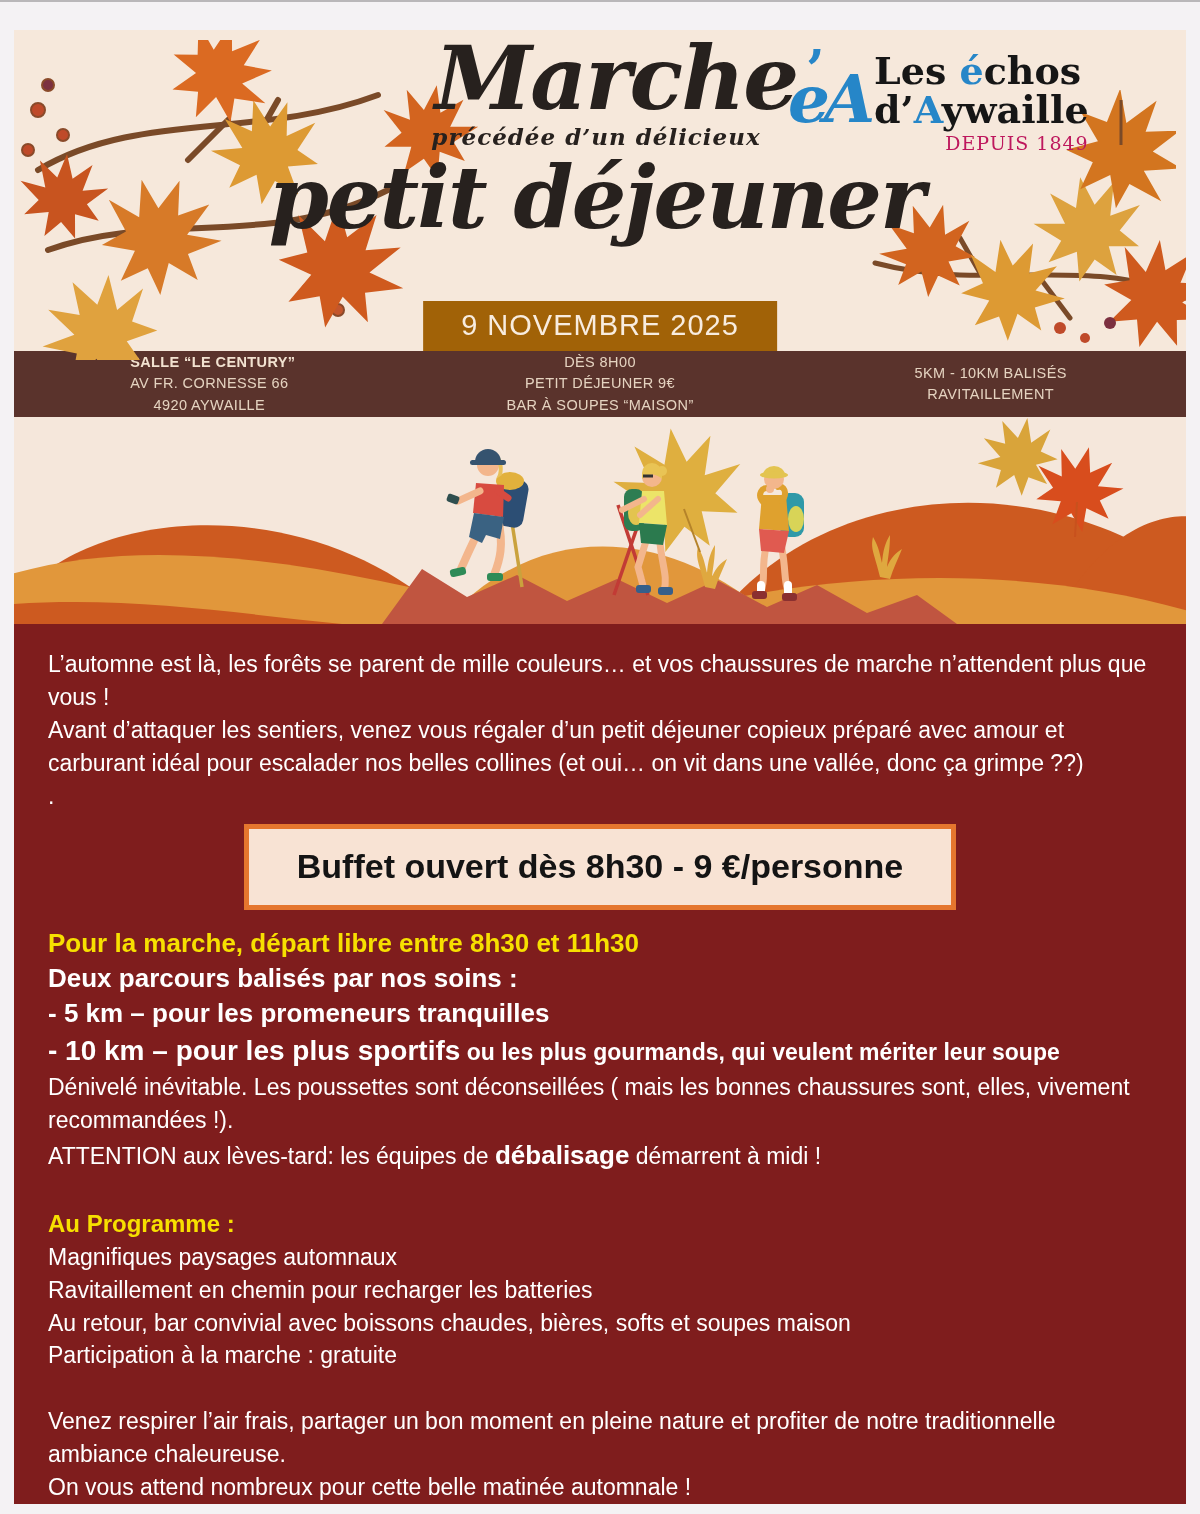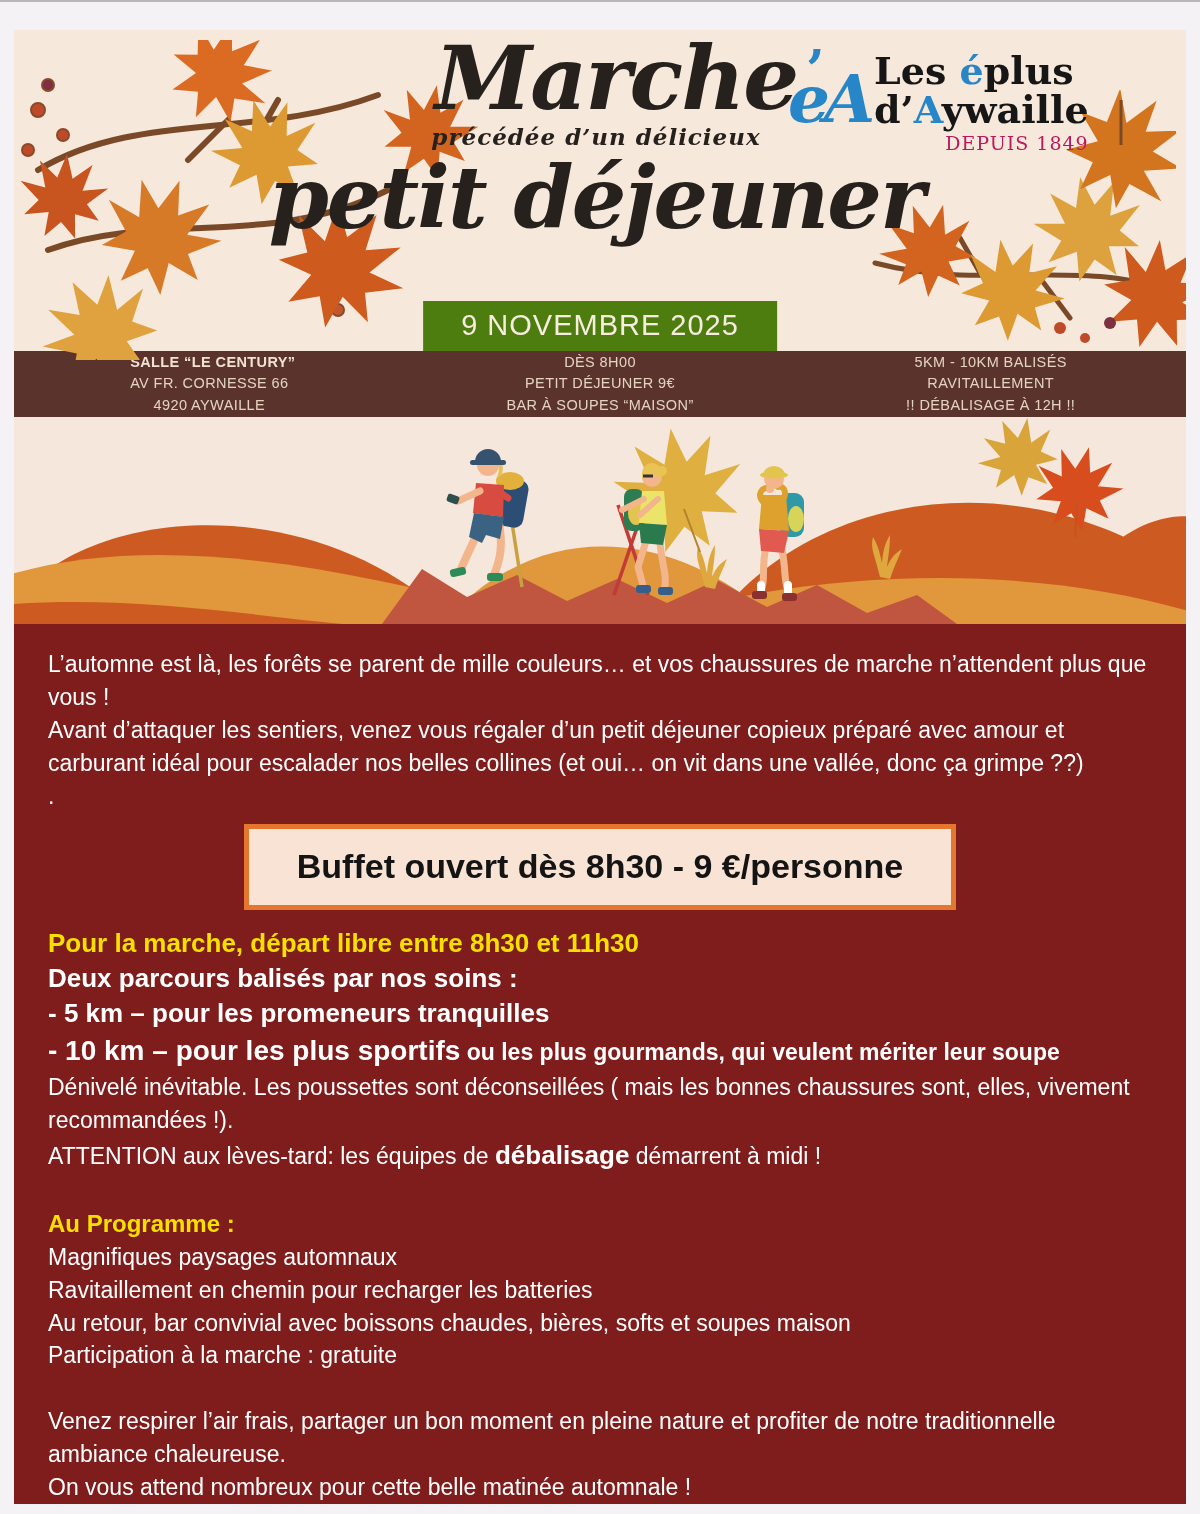--- a/index.html
+++ b/index.html
@@ -17,21 +17,21 @@
   .title-l3 { font-size:86px; line-height:1.12; }
   .logo { position:absolute; top:22px; right:88px; width:310px; text-align:left; }
   .logo-rows { display:flex; align-items:flex-start; }
   .monogram { position:relative; width:86px; height:92px; flex:none; }
   .mono-apos { position:absolute; left:18px; top:-14px; font-family:"DejaVu Serif", serif; font-weight:900; font-size:54px; color:#2686c8; }
   .mono-ea { position:absolute; left:0; top:8px; font-family:"DejaVu Serif", serif; font-style:italic; font-weight:900; font-size:66px; color:#2686c8; letter-spacing:-6px; }
   .logo-text { font-family:"DejaVu Serif", serif; font-weight:900; font-size:38px; line-height:1.02; color:#161616; }
   .logo-text .blue { color:#2686c8; }
   .logo-since { font-size:19px; color:#be185d; letter-spacing:1px; text-align:right; margin-top:4px; font-weight:400; }
 
-  .date-badge { position:absolute; left:50%; transform:translateX(-50%); bottom:0; background:#4d7c0f; color:#f8ecdf; font-size:29px; letter-spacing:1px; padding:8px 38px 9px; }
+  .date-badge { position:absolute; left:50%; transform:translateX(-50%); bottom:0; background:#a16207; color:#f8ecdf; font-size:29px; letter-spacing:1px; padding:8px 38px 9px; }
 
   
   .info-bar { height:66px; background:#5a332c; display:flex; align-items:center; }
   .info-col { flex:1; text-align:center; color:#e5d3c0; font-size:14.5px; line-height:1.45; letter-spacing:.4px; }
   .info-col .b1 { font-weight:700; color:#f2e2d0;padding-left:7px; }
 
   
   .illus { height:207px; background:#f5e7db; }
   .illus svg { display:block; width:100%; height:100%; }
 
@@ -109,21 +109,21 @@
         <div class="title-script title-l3">petit déjeuner</div>
       </div>
 
       <div class="logo">
         <div class="logo-rows">
           <div class="monogram">
             <span class="mono-apos">’</span>
             <span class="mono-ea">eA</span>
           </div>
           <div class="logo-text">
-            <div><span>Les </span><span class="blue">é</span><span>plus</span></div>
+            <div><span>Les </span><span class="blue">é</span><span>chos</span></div>
             <div><span>d’</span><span class="blue">A</span><span>ywaille</span></div>
             <div class="logo-since">DEPUIS 1849</div>
           </div>
         </div>
       </div>
 
       <div class="date-badge">9 NOVEMBRE 2025</div>
     </div>
 
     <div class="info-bar">
@@ -133,21 +133,20 @@
         <div>4920 AYWAILLE</div>
       </div>
       <div class="info-col">
         <div>DÈS 8H00</div>
         <div>PETIT DÉJEUNER  9€</div>
         <div>BAR À SOUPES “MAISON”</div>
       </div>
       <div class="info-col">
         <div>5KM - 10KM BALISÉS</div>
         <div>RAVITAILLEMENT</div>
-        <div>!! DÉBALISAGE À 12H !!</div>
       </div>
     </div>
 
     <div class="illus">
       <svg viewBox="0 0 1176 207" preserveAspectRatio="xMidYMid slice">
         <rect x="0" y="0" width="1176" height="207" fill="#f5e7db"></rect>
 
         <path d="M-10,207 C40,95 280,62 430,195 L430,207 Z" fill="#cd5a20"></path>
         <path d="M700,207 C800,70 1020,42 1180,160 L1180,207 Z" fill="#cd5a20"></path>
         <path d="M1040,207 C1090,110 1150,95 1185,100 L1185,207 Z" fill="#cd5a20"></path>

